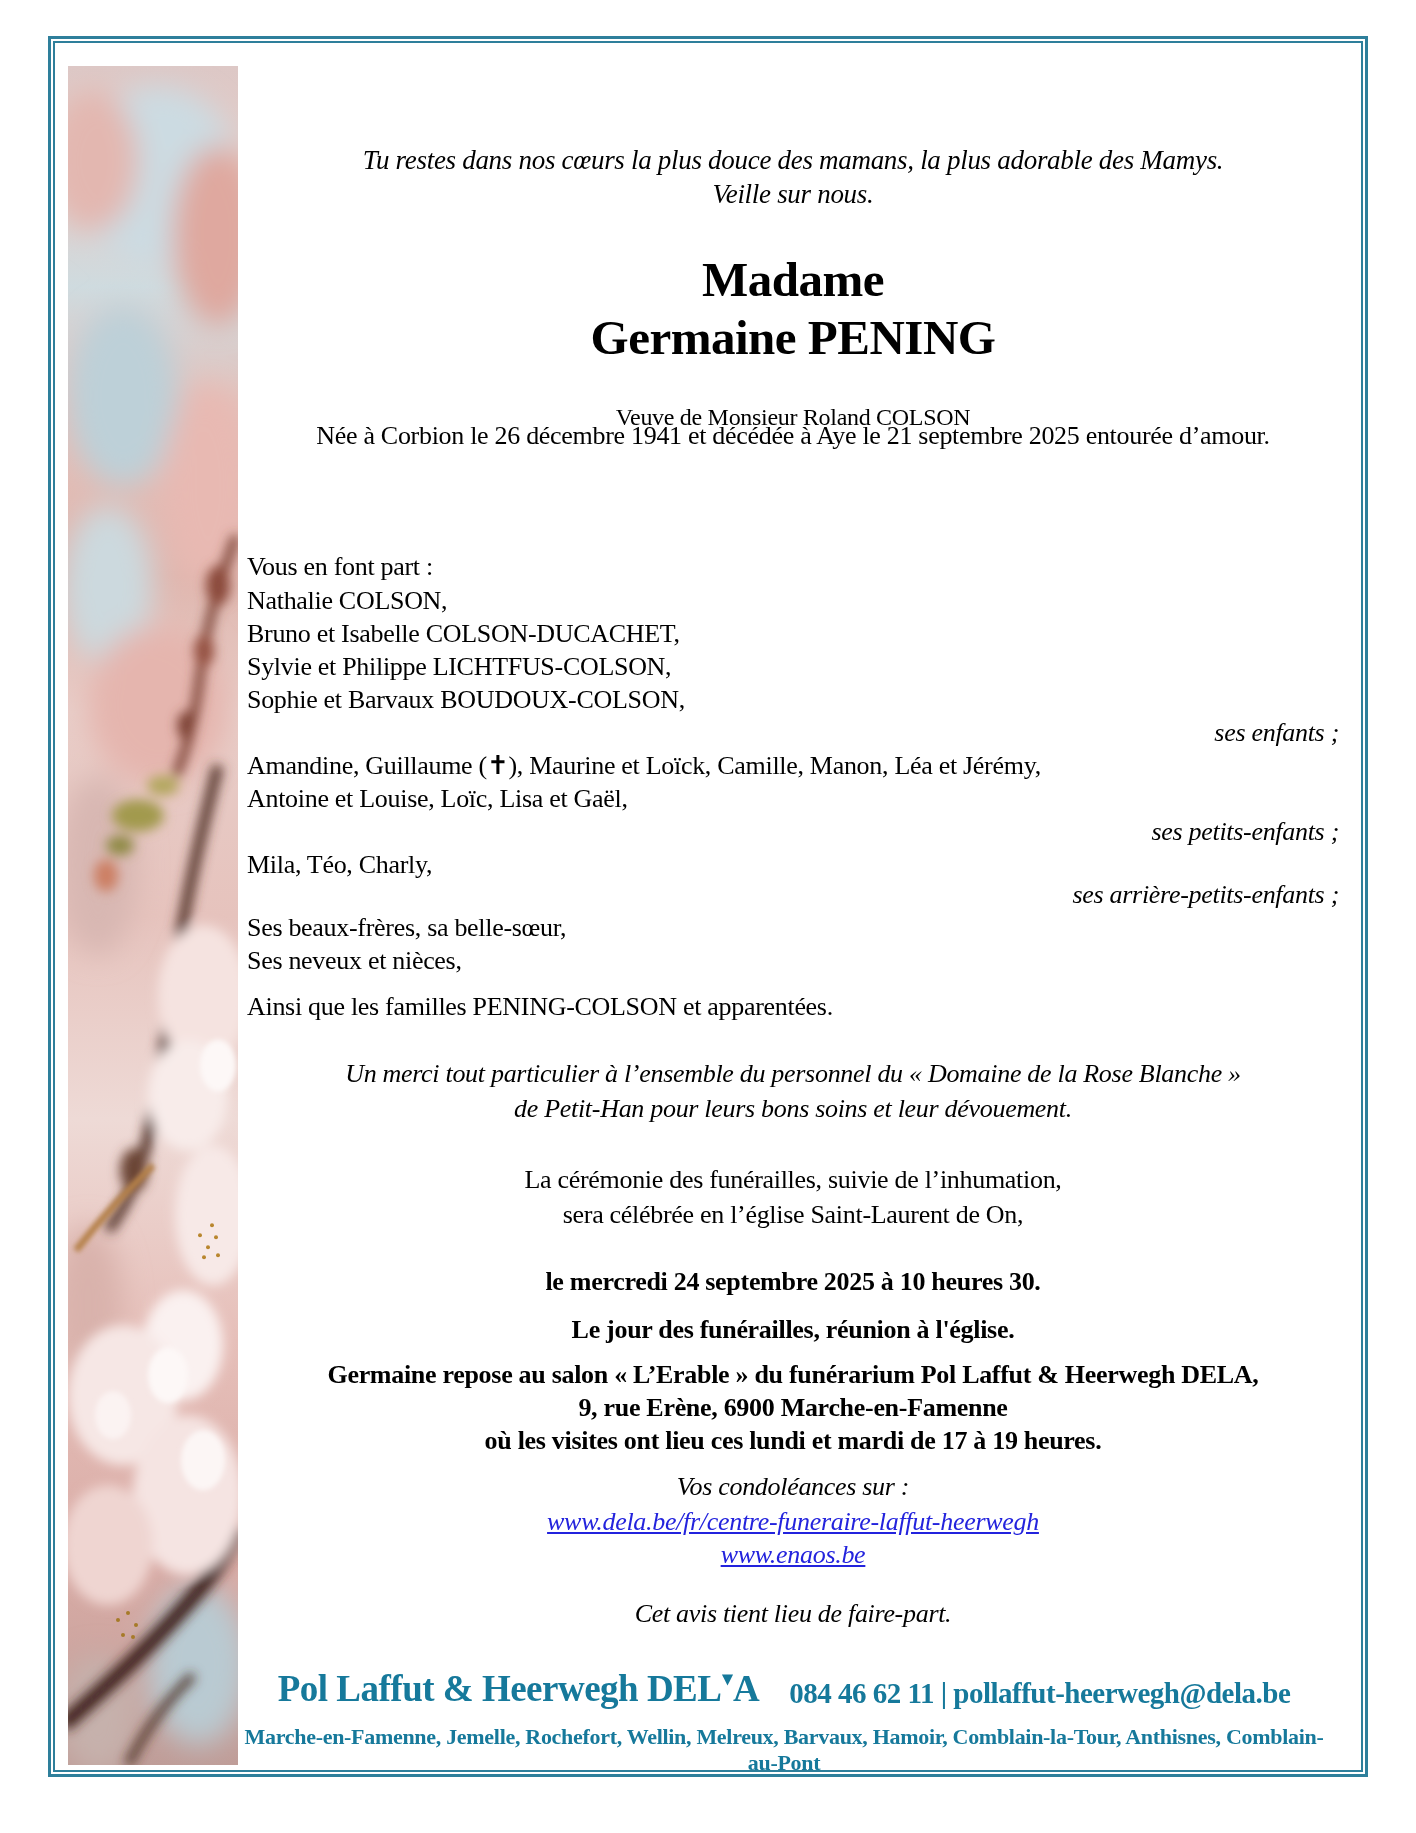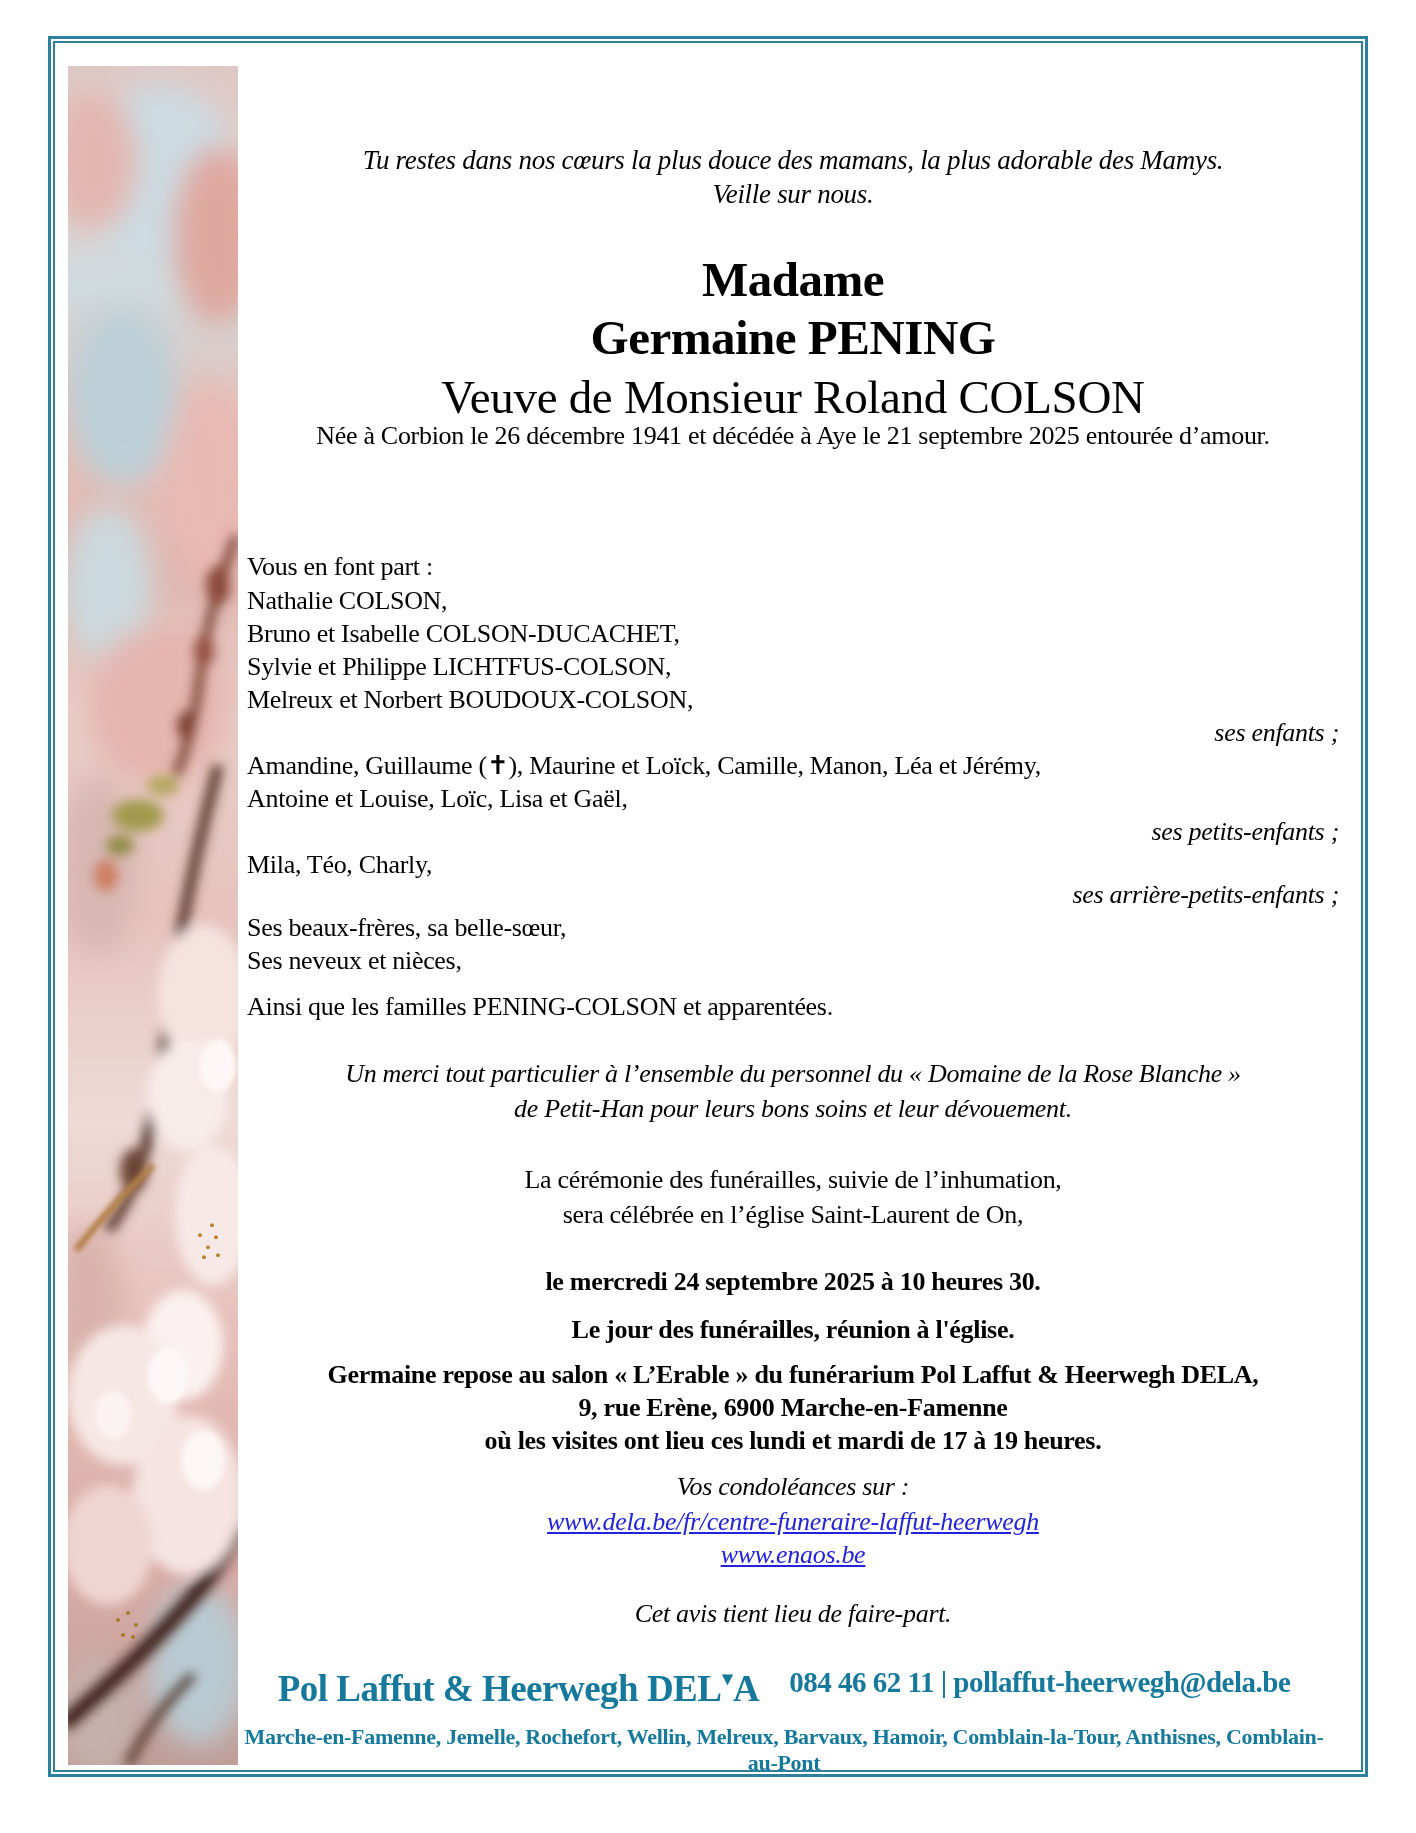--- a/index.html
+++ b/index.html
@@ -19,27 +19,27 @@
   .photo { position:absolute; left:68px; top:66px; width:170px; height:1699px; display:block; }
 
   
   .t { position:absolute; left:238px; width:1092px; font-size:26px; line-height:33px;padding-left:9px; }
   .center { text-align:center; }
   .right  { text-align:right; }
   .it { font-style:italic; }
   .b  { font-weight:bold;margin-top:32px; }
   .quote { font-size:27px; line-height:36px; }
   .title { font-size:49px; line-height:56px; font-weight:bold; letter-spacing:-0.5px; }
-  .subtitle { font-size:47px; line-height:42px; }
+  .subtitle { font-size:24px; line-height:42px;margin-top:20px; }
   .link { color:var(--link); text-decoration:underline; font-style:italic; }
 
   
   .footer-row {
     position:absolute; left:238px; top:1666px; width:1092px;
-    display:flex; justify-content:center; align-items:flex-start; gap:30px;
+    display:flex; justify-content:center; align-items:flex-end; gap:30px;
     color:var(--brand); white-space:nowrap;
   }
   .brand { font-size:37px; font-weight:bold; letter-spacing:-0.5px; }
   .brand-mark { display:inline-block; font-size:20px; vertical-align:16px; margin:0 1px; }
   .contact { font-size:29px; font-weight:bold; letter-spacing:-0.5px; }
   .cities {
     position:absolute; left:238px; top:1724px; width:1092px;
     text-align:center; color:var(--brand); font-size:22px; font-weight:bold;
     letter-spacing:-0.3px;
   }
@@ -139,21 +139,21 @@
   <div class="t center title" style="top:252px">Madame</div>
   <div class="t center title" style="top:310px">Germaine PENING</div>
   <div class="t center subtitle" style="top:376px">Veuve de Monsieur Roland COLSON</div>
   <div class="t center" style="top:419px">Née à Corbion le 26 décembre 1941 et décédée à Aye le 21 septembre 2025 entourée d’amour.</div>
 
   <div class="t" style="top:550px">Vous en font part :</div>
 
   <div class="t" style="top:584px">Nathalie COLSON,</div>
   <div class="t" style="top:617px">Bruno et Isabelle COLSON-DUCACHET,</div>
   <div class="t" style="top:650px">Sylvie et Philippe LICHTFUS-COLSON,</div>
-  <div class="t" style="top:683px">Melreux et Norbert BOUDOUX-COLSON,</div>
+  <div class="t" style="top:683px">Sophie et Barvaux BOUDOUX-COLSON,</div>
   <div class="t" style="top:749px">Amandine, Guillaume (✝), Maurine et Loïck, Camille, Manon, Léa et Jérémy,</div>
 
   <div class="t right it" style="top:716px">ses enfants ;</div>
   <div class="t" style="top:782px">Antoine et Louise, Loïc, Lisa et Gaël,</div>
   <div class="t right it" style="top:815px">ses petits-enfants ;</div>
 
   <div class="t" style="top:848px">Mila, Téo, Charly,</div>
   <div class="t right it" style="top:878px">ses arrière-petits-enfants ;</div>
 
   <div class="t" style="top:911px">Ses beaux-frères, sa belle-sœur,</div>

